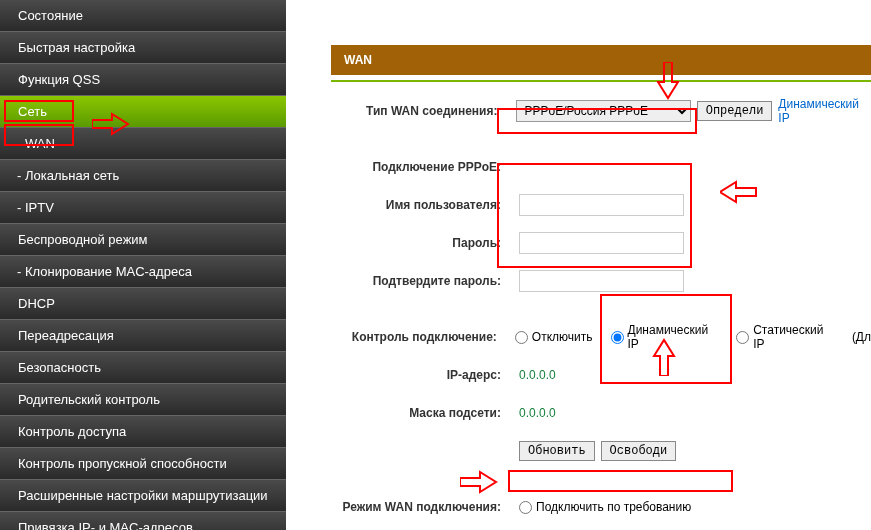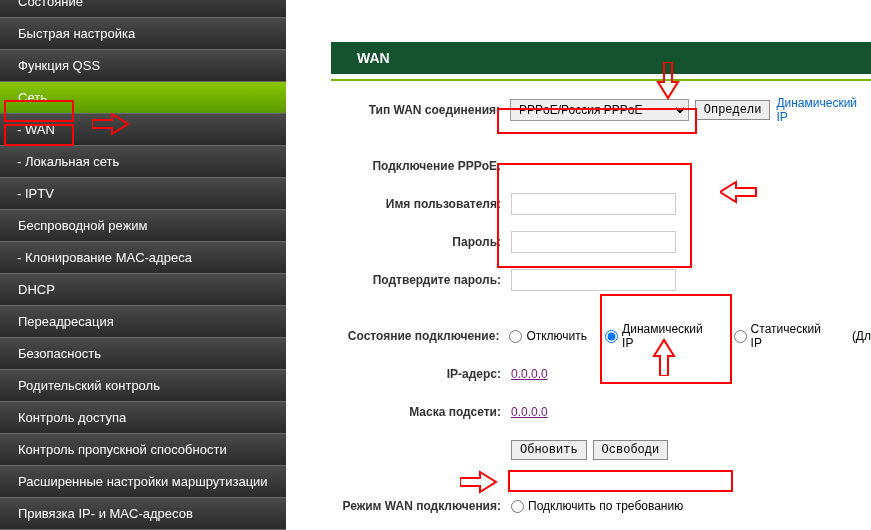--- a/index.html
+++ b/index.html
@@ -1,35 +1,35 @@
 <!DOCTYPE html>
 <html><head>
   <meta charset="utf-8">
   <style>
     * { margin: 0; padding: 0; box-sizing: border-box; }
     body { font-family: Arial, sans-serif; font-size: 12px; background: #fff; width: 871px; height: 530px; overflow: hidden; }
-    .container { display: flex; height: 100%; align-items: flex-end; }
+    .container { display: flex; height: 100%; }
     .sidebar { width: 286px; background: #fff; }
     .menu-item { background: linear-gradient(to bottom, #4a4a4a 0%, #2a2a2a 100%); color: #fff; padding: 8px 18px; border-bottom: 1px solid #666; cursor: pointer; font-size: 13px; }
     .menu-item.active { background: linear-gradient(to bottom, #8bc600 0%, #5a9a00 100%); }
     .menu-item.sub { padding-left: 17px; }
     .main { flex: 1; padding: 10px 0 0 30px; overflow: hidden; position: relative; }
-    .wan-header { background: #14532d; color: #fff; padding: 8px 26px; font-size: 14px; font-weight: bold; margin-left: 15px; margin-top: 35px; }
+    .wan-header { background: #a16207; color: #fff; padding: 8px 13px; font-size: 12px; font-weight: bold; margin-left: 15px; margin-top: 35px; }
     .green-line { height: 2px; background: #7ab800; margin-top: 5px; margin-left: 15px; }
     .form-area { margin-top: 15px; padding-left: 15px; }
-    .form-row { display: flex; align-items: center; margin-bottom: 10px; min-height: 28px; }
+    .form-row { display: flex; align-items: center; margin-bottom: 10px; min-height: 28px; gap: 8px; }
     .label { width: 180px; text-align: right; padding-right: 10px; font-weight: bold; color: #333; }
     .field { display: flex; align-items: center; gap: 6px; }
     select { padding: 2px 4px; width: 180px; border: 1px solid #999; font-size: 12px; height: 22px; }
     input[type="text"], input[type="password"] { border: 1px solid #ccc; padding: 3px 5px; width: 165px; height: 22px; font-size: 12px; }
     button { padding: 2px 8px; border: 1px solid #888; background: #eee; cursor: pointer; font-size: 12px; font-family: Liberation Mono, monospace; }
     .link { color: #0066cc; cursor: pointer; }
     .radio-group { display: flex; gap: 18px; align-items: center; }
     .radio-item { display: flex; align-items: center; gap: 4px; }
-    .static-val { color: #701a75; text-decoration: underline; }
+    .static-val { color: #15803d; }
     .hl-red { border: 2px solid red; position: absolute; pointer-events: none; }
     .arrow-red { position: absolute; pointer-events: none; }
     .arrow-red svg { display: block; }
     .section-gap { height: 18px; }
   </style>
 </head>
 <body>
 
 <div class="container">
   <div class="sidebar">
@@ -89,21 +89,21 @@
       <div class="form-row">
         <div class="label">Подтвердите пароль:</div>
         <div class="field">
             <input type="password" value="" style="">
           </div>
       </div>
 
       <div class="section-gap"></div>
 
       <div class="form-row">
-        <div class="label">Состояние подключение:</div>
+        <div class="label">Контроль подключение:</div>
         <div class="field radio-group">
           <label class="radio-item">
               <input type="radio" name="sec" style="">
               <span>Отключить</span>
             </label>
           <label class="radio-item">
               <input type="radio" name="sec" checked="" style="">
               <span>Динамический IP</span>
             </label>
           <label class="radio-item">

